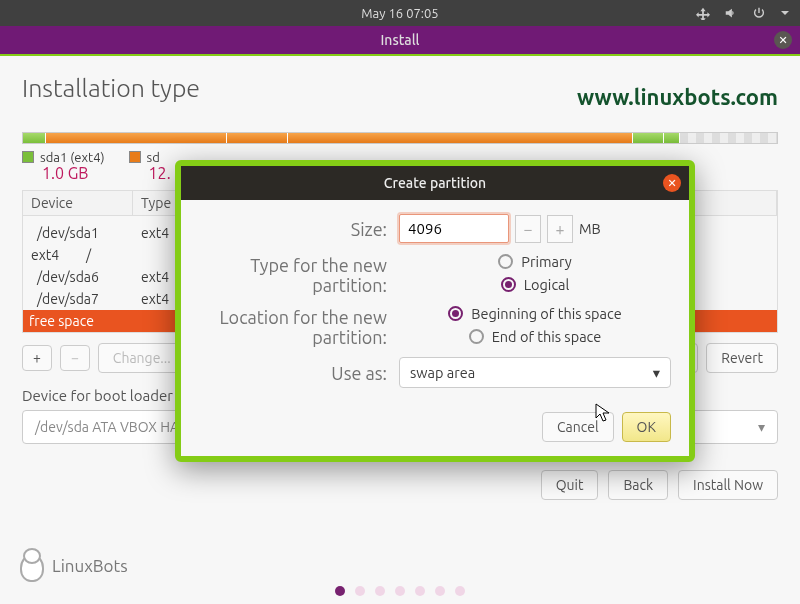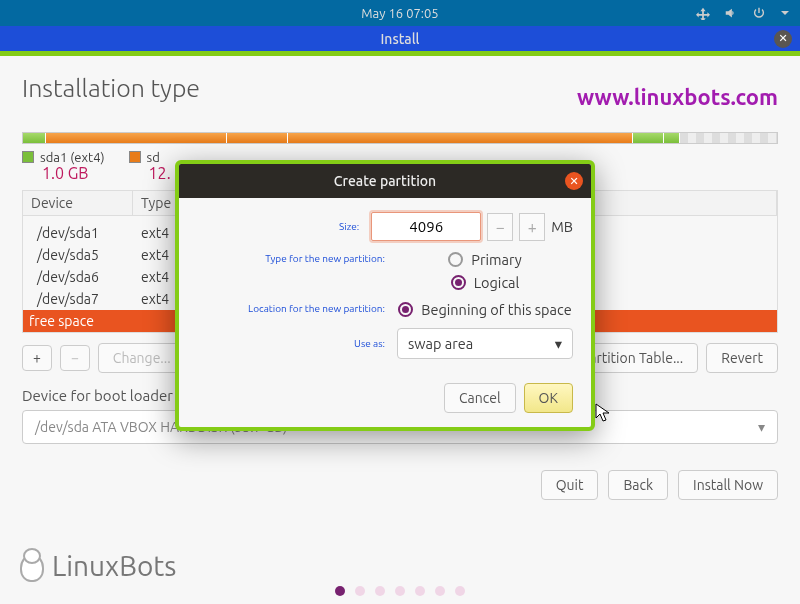--- a/index.html
+++ b/index.html
@@ -1,27 +1,27 @@
 <!DOCTYPE html>
 <html><head>
 <meta charset="utf-8">
 <style>
   * { box-sizing: border-box; margin: 0; padding: 0; font-family: Ubuntu, "Segoe UI", sans-serif; }
   body { width: 800px; height: 604px; background: #f7f7f7; position: relative; overflow: hidden; color: #3d3d3d; }
 
-  .topbar { height: 26px; background: #0369a1; color: #ddd; display: flex; align-items: center; justify-content: center; position: relative; font-size: 13px; }
+  .topbar { height: 26px; background: #404040; color: #ddd; display: flex; align-items: center; justify-content: center; position: relative; font-size: 13px; }
   .topbar .right-icons { position: absolute; right: 10px; display: flex; gap: 14px; align-items: center; }
   .topbar .right-icons span { display: inline-flex; }
 
-  .titlebar { height: 30px; background: #1d4ed8; color: #ddd; display: flex; align-items: center; justify-content: center; font-size: 14px; font-weight: 500; position: relative; border-bottom:5px solid #84cc16; }
+  .titlebar { height: 30px; background: #701a75; color: #ddd; display: flex; align-items: center; justify-content: center; font-size: 14px; font-weight: 500; position: relative; border-bottom:2px solid #84cc16; }
   .titlebar .close { position: absolute; right: 8px; width: 18px; height: 18px; border-radius: 50%; background: #5a5652; display: flex; align-items: center; justify-content: center; font-size: 11px; color: #fff; cursor:pointer; }
 
   .page { padding: 18px 22px 8px; position: relative; }
   .page-title { font-size: 25px; font-weight: 300; color: #555; }
-  .watermark { position: absolute; right: 22px; top: 28px; font-size: 22px; font-weight: 600; color: #a21caf; }
+  .watermark { position: absolute; right: 22px; top: 28px; font-size: 22px; font-weight: 600; color: #14532d; }
 
   .diskbar { margin-top: 30px; height: 12px; display: flex; gap:1px; border:1px solid #ccc; background:#fff; }
   .seg { height: 100%; }
   .seg.green { background: linear-gradient(#a6d96a,#7bbf3a); }
   .seg.orange { background: linear-gradient(#f7a44a,#e87c1a); }
   .seg.green2 { background: linear-gradient(#a6d96a,#7bbf3a); }
   .seg.gray { background: repeating-linear-gradient(90deg,#ddd,#ddd 8px,#eee 8px,#eee 16px); }
 
   .legend { display: flex; gap: 24px; margin-top: 6px; font-size: 13px; }
   .legend .item { display:flex; flex-direction:column; }
@@ -45,38 +45,38 @@
   .btn { border:1px solid #ccc; background:#fafafa; padding:6px 14px; border-radius:4px; font-size:14px; color:#555; cursor:pointer; }
   .btn.small { padding:4px 10px; }
   .btn.dis { color:#bbb; }
   .toolbar .spacer { flex:1; }
 
   .boot-label { margin-top:14px; font-size:15px; color:#555; }
   .boot-select { margin-top:6px; border:1px solid #ccc; border-radius:4px; padding:8px 12px; font-size:14px; color:#888; display:flex; align-items:center; justify-content:space-between; background:#fff; }
 
   .footer-btns { display:flex; gap:10px; justify-content:flex-end; margin-top:26px; }
 
-  .logo { position:absolute; left:18px; bottom:22px; display:flex; align-items:center; gap:6px; color:#777; font-size:28px; font-weight:400; }
+  .logo { position:absolute; left:18px; bottom:22px; display:flex; align-items:center; gap:6px; color:#777; font-size:17px; font-weight:400; }
   .logo .peng { width:28px; height:34px; position:relative; }
   .logo .peng .body { width:24px; height:28px; border-radius:50% 50% 45% 45%; background:#fff; border:2px solid #aaa; position:absolute; bottom:0; left:2px; }
   .logo .peng .head { width:18px; height:16px; border-radius:50%; background:#fff; border:2px solid #aaa; position:absolute; top:0; left:5px; }
 
   .dots { position:absolute; bottom:8px; left:50%; transform:translateX(-50%); display:flex; gap:10px; }
   .dot { width:10px; height:10px; border-radius:50%; background:#f0d6e6; }
   .dot.active { background:#77216f; }
 
   
-  .modal { position:absolute; left:175px; top:160px; width:420px; background:#f7f7f7; border:4px solid #84cc16; border-radius:6px; box-shadow:0 8px 30px rgba(0,0,0,.4); overflow:hidden; }
+  .modal { position:absolute; left:175px; top:160px; width:520px; background:#f7f7f7; border:6px solid #84cc16; border-radius:6px; box-shadow:0 8px 30px rgba(0,0,0,.4); overflow:hidden; }
   .modal-title { height:34px; background:#2c2925; color:#eee; display:flex; align-items:center; justify-content:center; font-size:14px; font-weight:500; position:relative; }
   .modal-title .close { position:absolute; right:8px; width:18px; height:18px; border-radius:50%; background:#e95420; display:flex; align-items:center; justify-content:center; font-size:11px; color:#fff; cursor:pointer; }
   .modal-body { padding:14px 18px 14px; }
   .field { display:flex; align-items:center; margin-bottom:10px; }
-  .field .lab { width:200px; text-align:right; padding-right:12px; font-size:10px; color:#1d4ed8; }
+  .field .lab { width:200px; text-align:right; padding-right:12px; font-size:18px; color:#737373; }
   .field .ctrl { flex:1; display:flex; align-items:center; gap:6px; font-size:14.5px; }
-  .size-input { width:110px; border:1px solid #e9967a; padding:5px 8px; text-align:center; font-size:15px; outline:2px solid rgba(233,84,32,.25); border-radius:2px; }
+  .size-input { width:110px; border:1px solid #e9967a; padding:5px 8px; text-align:left; font-size:15px; outline:2px solid rgba(233,84,32,.25); border-radius:2px; }
   .step { width:26px; height:28px; border:1px solid #ccc; background:#fafafa; display:flex; align-items:center; justify-content:center; color:#aaa; font-size:16px; }
   .radio { width:15px; height:15px; border-radius:50%; border:2px solid #999; display:inline-block; position:relative; }
   .radio.sel { border-color:#77216f; }
   .radio.sel::after { content:""; position:absolute; inset:2px; border-radius:50%; background:#77216f; }
   .stack { flex-direction:column; align-items:flex-start; gap:8px; display:flex; }
   .stack .opt { display:flex; align-items:center; gap:8px; }
   .select { border:1px solid #ccc; border-radius:4px; padding:6px 10px; flex:1; display:flex; justify-content:space-between; align-items:center; background:#fff; }
   .modal-footer { display:flex; gap:8px; justify-content:flex-end; padding:0 18px 14px; }
   .btn.ok { background:linear-gradient(#fff7c0,#f2e78a); border:1px solid #c8b94a; color:#555; position:relative; }
   .cursor { position:absolute; left:595px; top:403px; pointer-events:none; }
@@ -155,21 +155,20 @@
     <div class="table-row">
         <div class="col-type"></div>
         <div class="col-m"></div>
       </div>
     <div class="table-row">
         <div class="col-dev" style="padding-left:14px">/dev/sda1</div>
         <div class="col-type">ext4</div>
         <div class="col-m">/b</div>
       </div>
     <div class="table-row">
-        <div class="col-dev" style="padding-left:14px">/dev/sda5</div>
         <div class="col-type">ext4</div>
         <div class="col-m">/</div>
       </div>
     <div class="table-row">
         <div class="col-dev" style="padding-left:14px">/dev/sda6</div>
         <div class="col-type">ext4</div>
         <div class="col-m">/h</div>
       </div>
     <div class="table-row">
         <div class="col-dev" style="padding-left:14px">/dev/sda7</div>
@@ -251,20 +250,24 @@
           </div>
       </div>
     </div>
     <div class="field" style="align-items:flex-start">
       <div class="lab" style="padding-top:2px">Location for the new partition:</div>
       <div class="ctrl stack">
         <div class="opt">
             <span class="radio sel"></span>
             <span>Beginning of this space</span>
           </div>
+        <div class="opt">
+            <span class="radio"></span>
+            <span>End of this space</span>
+          </div>
       </div>
     </div>
     <div class="field">
       <div class="lab">Use as:</div>
       <div class="ctrl">
         <div class="select">
           <span>swap area</span>
           <span>▾</span>
         </div>
       </div>

